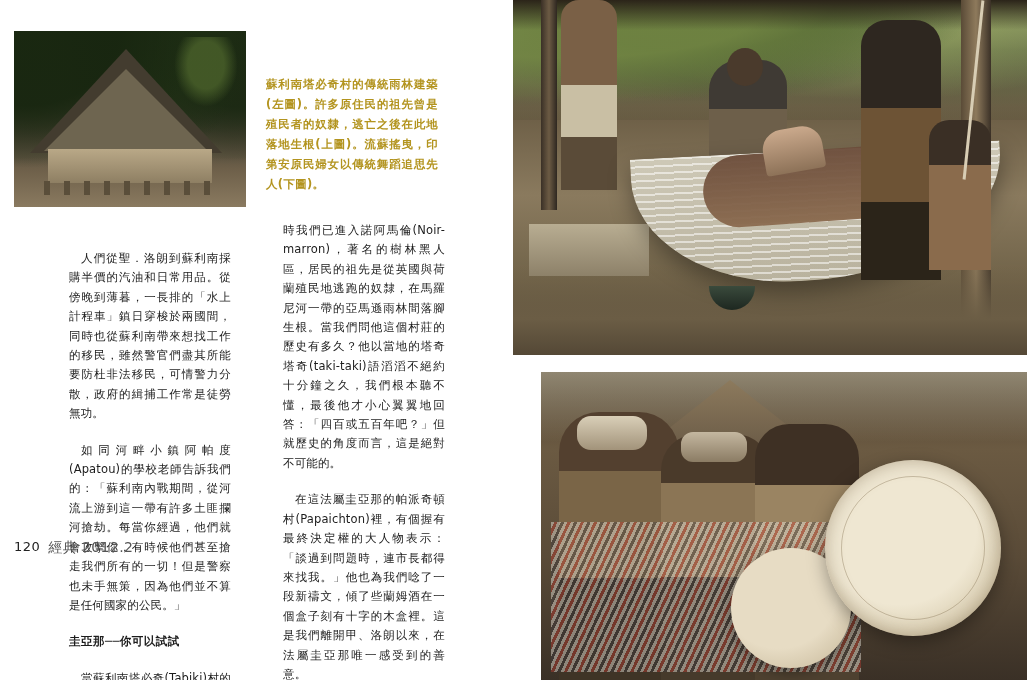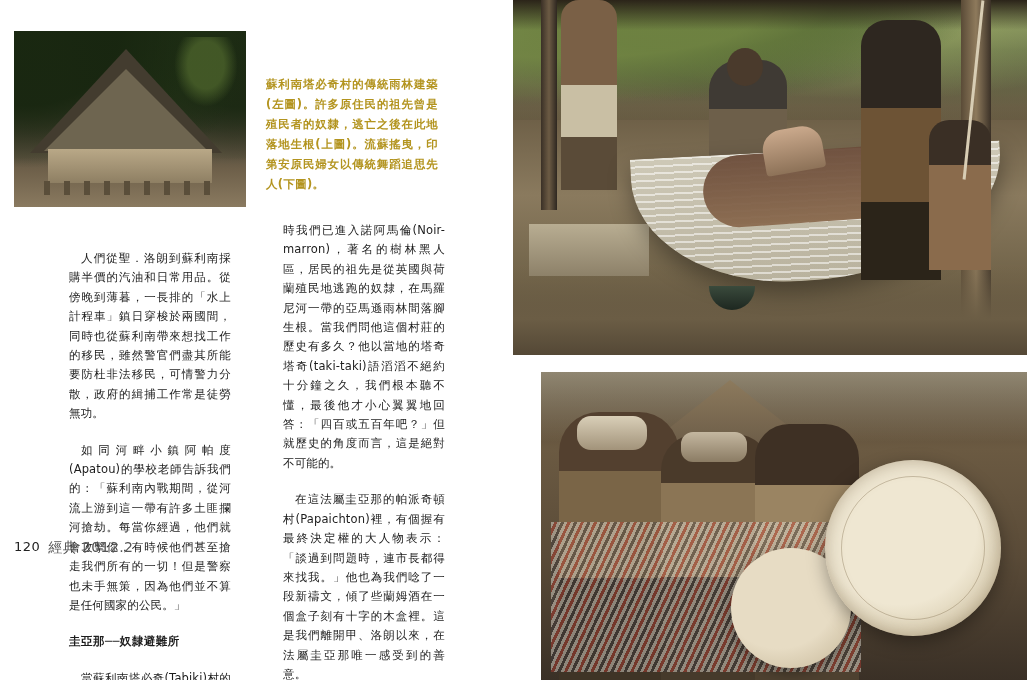--- a/index.html
+++ b/index.html
@@ -392,21 +392,21 @@
     <div class="beads"></div>
     <div class="drum2"></div>
     <div class="drum"></div>
   </div>
 
   <div class="caption">蘇利南塔必奇村的傳統雨林建築(左圖)。許多原住民的祖先曾是殖民者的奴隸，逃亡之後在此地落地生根(上圖)。流蘇搖曳，印第安原民婦女以傳統舞蹈追思先人(下圖)。</div>
 
   <div class="col" id="col-1">
     <p class="indent">人們從聖．洛朗到蘇利南採購半價的汽油和日常用品。從傍晚到薄暮，一長排的「水上計程車」鎮日穿梭於兩國間，同時也從蘇利南帶來想找工作的移民，雖然警官們盡其所能要防杜非法移民，可情警力分散，政府的緝捕工作常是徒勞無功。</p>
     <p class="indent">如同河畔小鎮阿帕度(Apatou)的學校老師告訴我們的：「蘇利南內戰期間，從河流上游到這一帶有許多土匪攔河搶劫。每當你經過，他們就會攻擊你，有時候他們甚至搶走我們所有的一切！但是警察也未手無策，因為他們並不算是任何國家的公民。」</p>
-    <p class="subhead">圭亞那──奴隸避難所</p>
+    <p class="subhead">圭亞那──你可以試試</p>
     <p class="indent">當蘇利南塔必奇(Tabiki)村的副村長，同時也是我們的船長微笑時，四顆純金門牙在陽光下閃閃發光。他邀請我們坐下來，喝瓶蘭姆酒，談談他的村民。這</p>
   </div>
 
   <div class="col" id="col-2">
     <p>時我們已進入諾阿馬倫(Noir-marron)，著名的樹林黑人區，居民的祖先是從英國與荷蘭殖民地逃跑的奴隸，在馬羅尼河一帶的亞馬遜雨林間落腳生根。當我們問他這個村莊的歷史有多久？他以當地的塔奇塔奇(taki-taki)語滔滔不絕約十分鐘之久，我們根本聽不懂，最後他才小心翼翼地回答：「四百或五百年吧？」但就歷史的角度而言，這是絕對不可能的。</p>
     <p class="indent">在這法屬圭亞那的帕派奇頓村(Papaichton)裡，有個握有最終決定權的大人物表示：「談過到問題時，連市長都得來找我。」他也為我們唸了一段新禱文，傾了些蘭姆酒在一個盒子刻有十字的木盒裡。這是我們離開甲、洛朗以來，在法屬圭亞那唯一感受到的善意。</p>
   </div>
 
   <div class="footer">
     <span class="folio">120</span>

